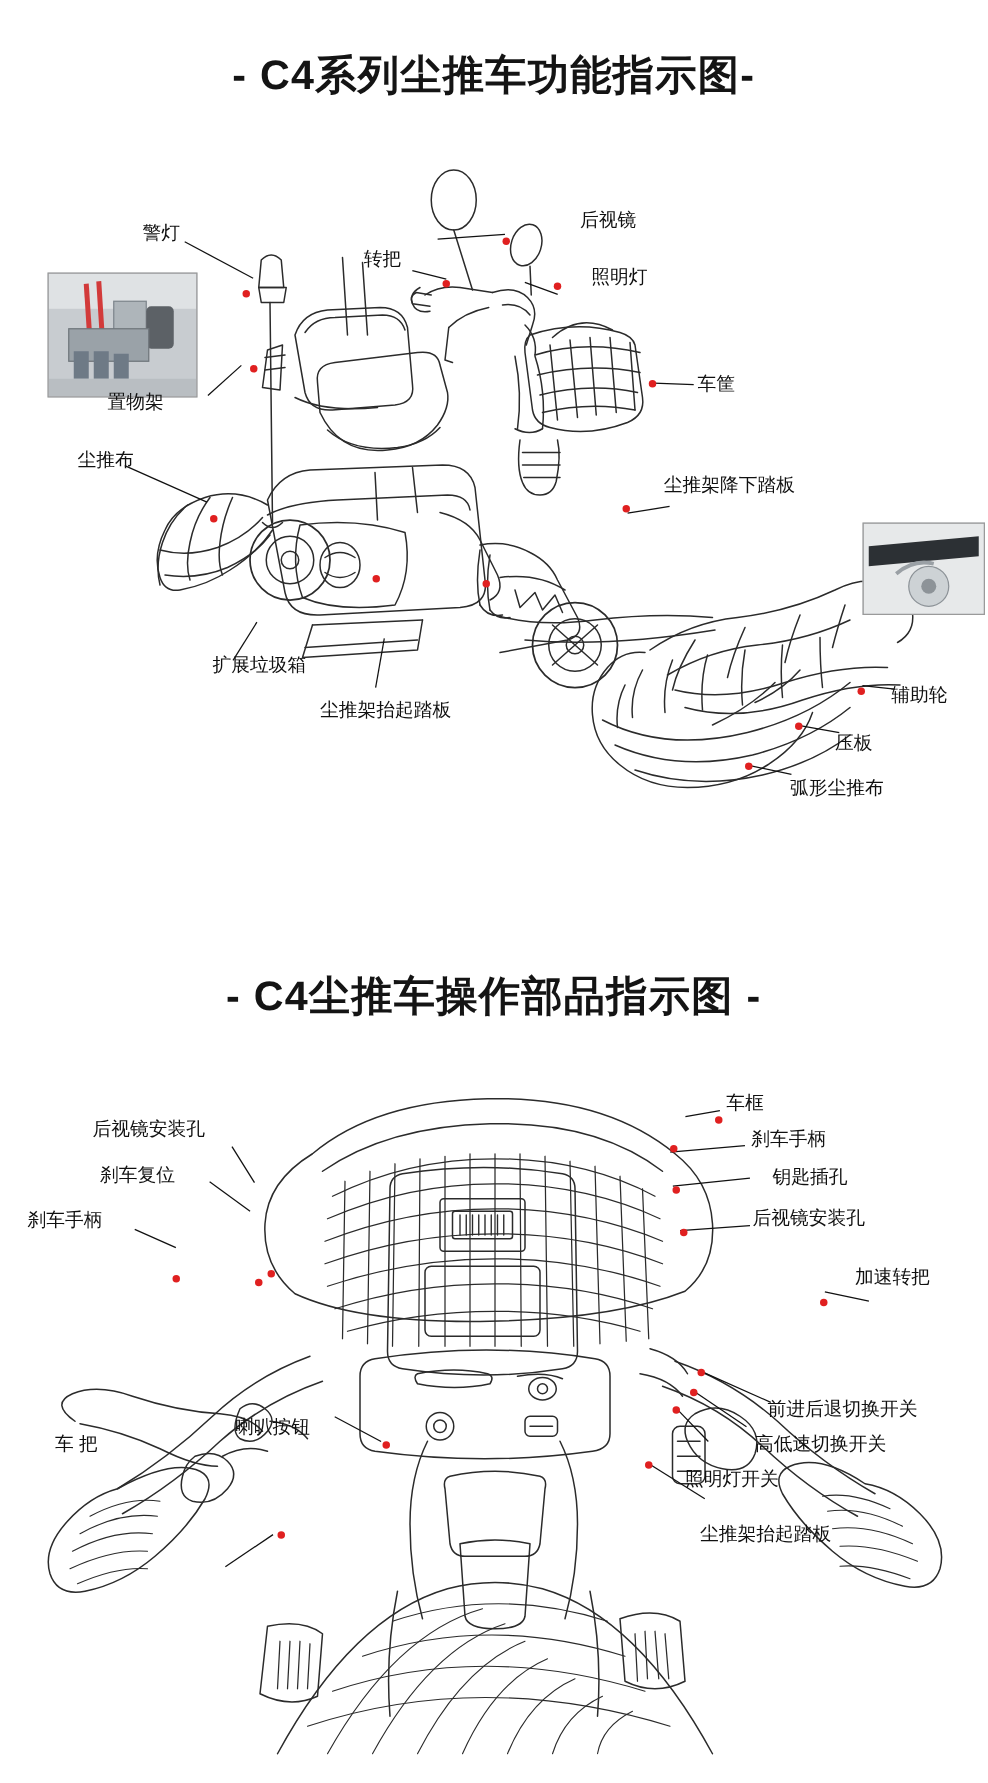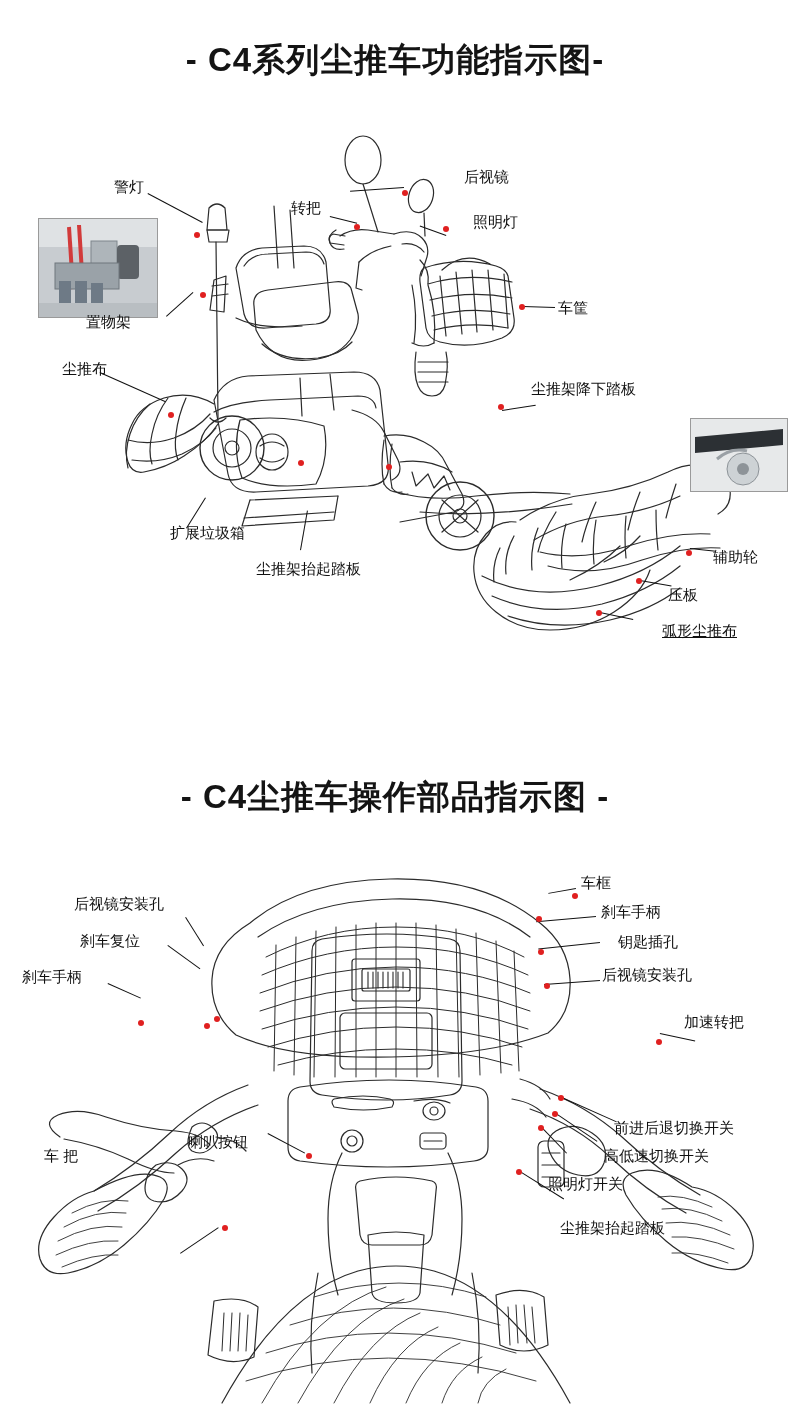--- a/index.html
+++ b/index.html
@@ -251,21 +251,21 @@
     <div class="label" style="left:464px; top:168px;">后视镜</div>
     <div class="label" style="left:473px; top:213px;">照明灯</div>
     <div class="label" style="left:558px; top:299px;">车筐</div>
     <div class="label" style="left:86px;  top:313px;">置物架</div>
     <div class="label" style="left:62px;  top:360px;">尘推布</div>
     <div class="label" style="left:531px; top:380px;text-align:right;">尘推架降下踏板</div>
     <div class="label" style="left:128px; top:524px;margin-left:42px;">扩展垃圾箱</div>
     <div class="label" style="left:256px; top:560px;">尘推架抬起踏板</div>
     <div class="label" style="left:713px; top:548px;">辅助轮</div>
     <div class="label" style="left:668px; top:586px;">压板</div>
-    <div class="label" style="left:662px; top:622px;text-decoration:underline;">弧形尘推布</div>
+    <div class="label" style="left:632px; top:622px;">弧形尘推布</div>
   </div>
 
   <div class="section" id="section-controls">
 
     <div class="section-title" id="title-controls">- C4尘推车操作部品指示图 -</div>
 
     <div class="canvas">
       <svg width="790" height="713" viewBox="0 0 790 713" xmlns="http://www.w3.org/2000/svg">
         <g fill="none" stroke="#2b2b2b" stroke-width="1.2" stroke-linecap="round" stroke-linejoin="round">
 

